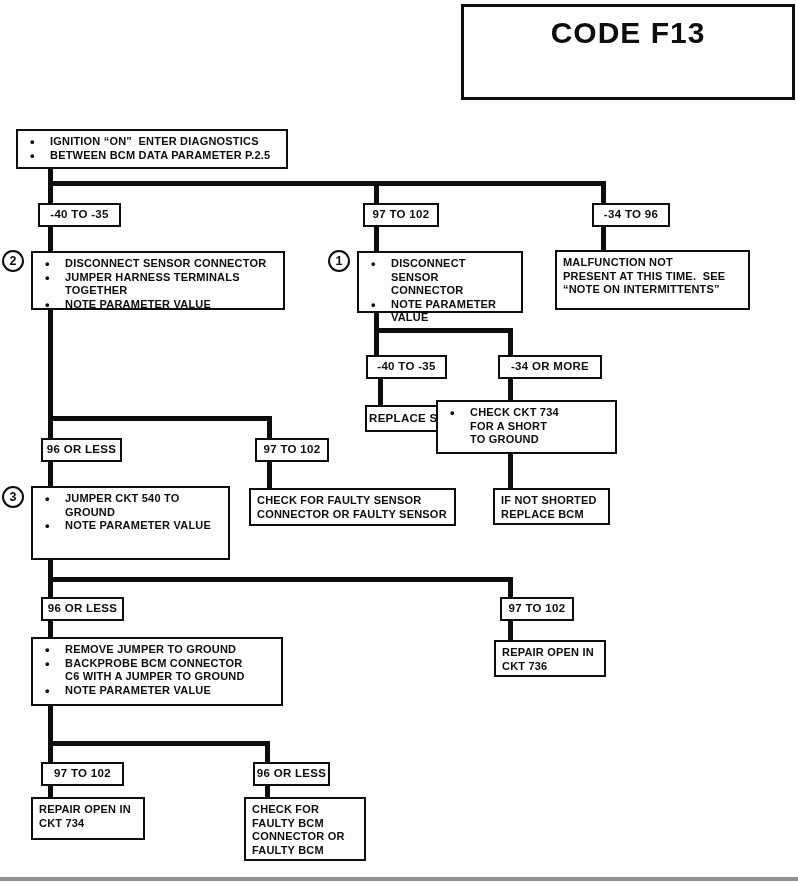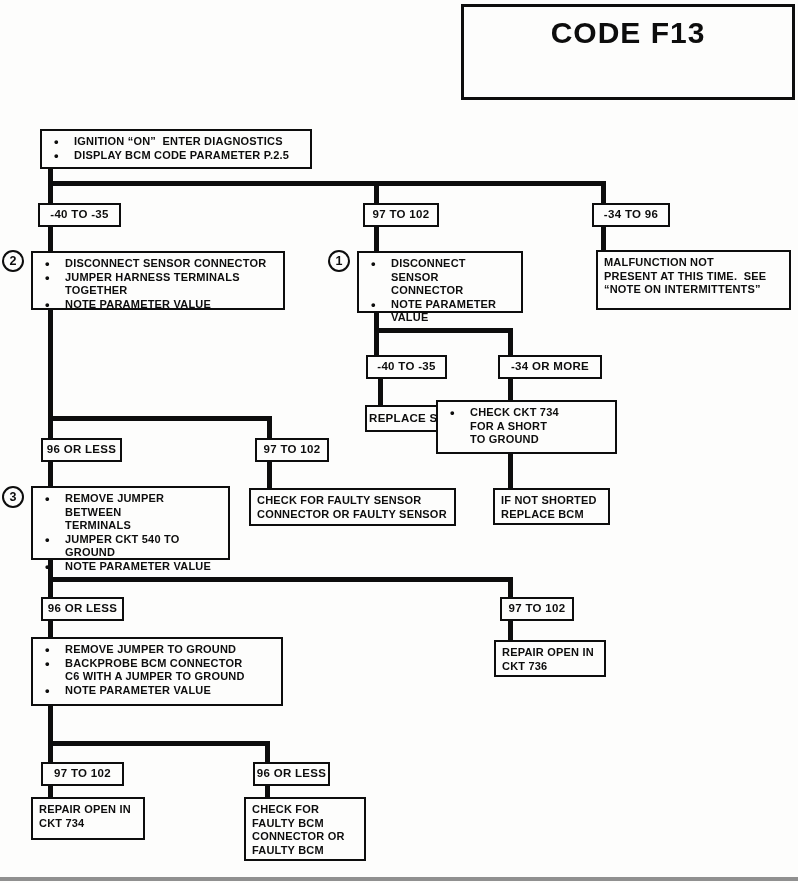--- a/index.html
+++ b/index.html
@@ -47,26 +47,26 @@
 </style>
 </head>
 <body>
 
 <div id="canvas">
 
   <div id="title-box">
     <div id="title-code">CODE F13</div>
   </div>
 
-  <div class="node pad" style="left:40px;top:129px;width:272px;height:40px;">
+  <div class="node pad" style="left:16px;top:129px;width:272px;height:40px;">
     <div class="b-row">
         <span class="wrap">IGNITION “ON”  ENTER DIAGNOSTICS</span>
       </div>
     <div class="b-row">
-        <span class="wrap">DISPLAY BCM CODE PARAMETER P.2.5</span>
+        <span class="wrap">BETWEEN BCM DATA PARAMETER P.2.5</span>
       </div>
   </div>
 
   <div class="vl" style="left:48px;top:169px;height:34px;"></div>
   <div class="hl" style="left:48px;top:181px;width:558px;"></div>
   <div class="vl" style="left:374px;top:186px;height:17px;"></div>
   <div class="vl" style="left:601px;top:186px;height:17px;"></div>
 
   <div class="node lbl" style="left:29px;top:203px;width:83px;height:24px;">-40 TO -35</div>
   <div class="node lbl" style="left:354px;top:203px;width:76px;height:24px;">97 TO 102</div>
@@ -99,21 +99,21 @@
     <div class="b-row">
         <span class="wrap">DISCONNECT SENSOR
 CONNECTOR</span>
       </div>
     <div class="b-row">
         <span class="wrap">NOTE PARAMETER
 VALUE</span>
       </div>
   </div>
 
-  <div class="node pad" style="left:596px;top:250px;width:195px;height:60px;">
+  <div class="node pad" style="left:555px;top:250px;width:195px;height:60px;">
     <span class="wrap">MALFUNCTION NOT
 PRESENT AT THIS TIME.  SEE
 “NOTE ON INTERMITTENTS”</span>
   </div>
 
   <div class="vl" style="left:374px;top:313px;height:42px;"></div>
   <div class="hl" style="left:374px;top:328px;width:139px;"></div>
   <div class="vl" style="left:508px;top:333px;height:22px;"></div>
 
   <div class="node lbl" style="left:357px;top:355px;width:81px;height:24px;">-40 TO -35</div>
@@ -148,24 +148,20 @@
   <div class="node pad" style="left:249px;top:488px;width:207px;height:38px;">
     <span class="wrap">CHECK FOR FAULTY SENSOR
 CONNECTOR OR FAULTY SENSOR</span>
   </div>
 
   <div class="vl" style="left:48px;top:462px;height:25px;"></div>
   <div class="marker" style="left:2px;top:486px;">
       <span>3</span>
     </div>
   <div class="node pad" style="left:31px;top:486px;width:199px;height:74px;">
-    <div class="b-row">
-        <span class="wrap">REMOVE JUMPER BETWEEN
-TERMINALS</span>
-      </div>
     <div class="b-row">
         <span class="wrap">JUMPER CKT 540 TO
 GROUND</span>
       </div>
     <div class="b-row">
         <span class="wrap">NOTE PARAMETER VALUE</span>
       </div>
   </div>
 
   <div class="vl" style="left:48px;top:560px;height:37px;"></div>

